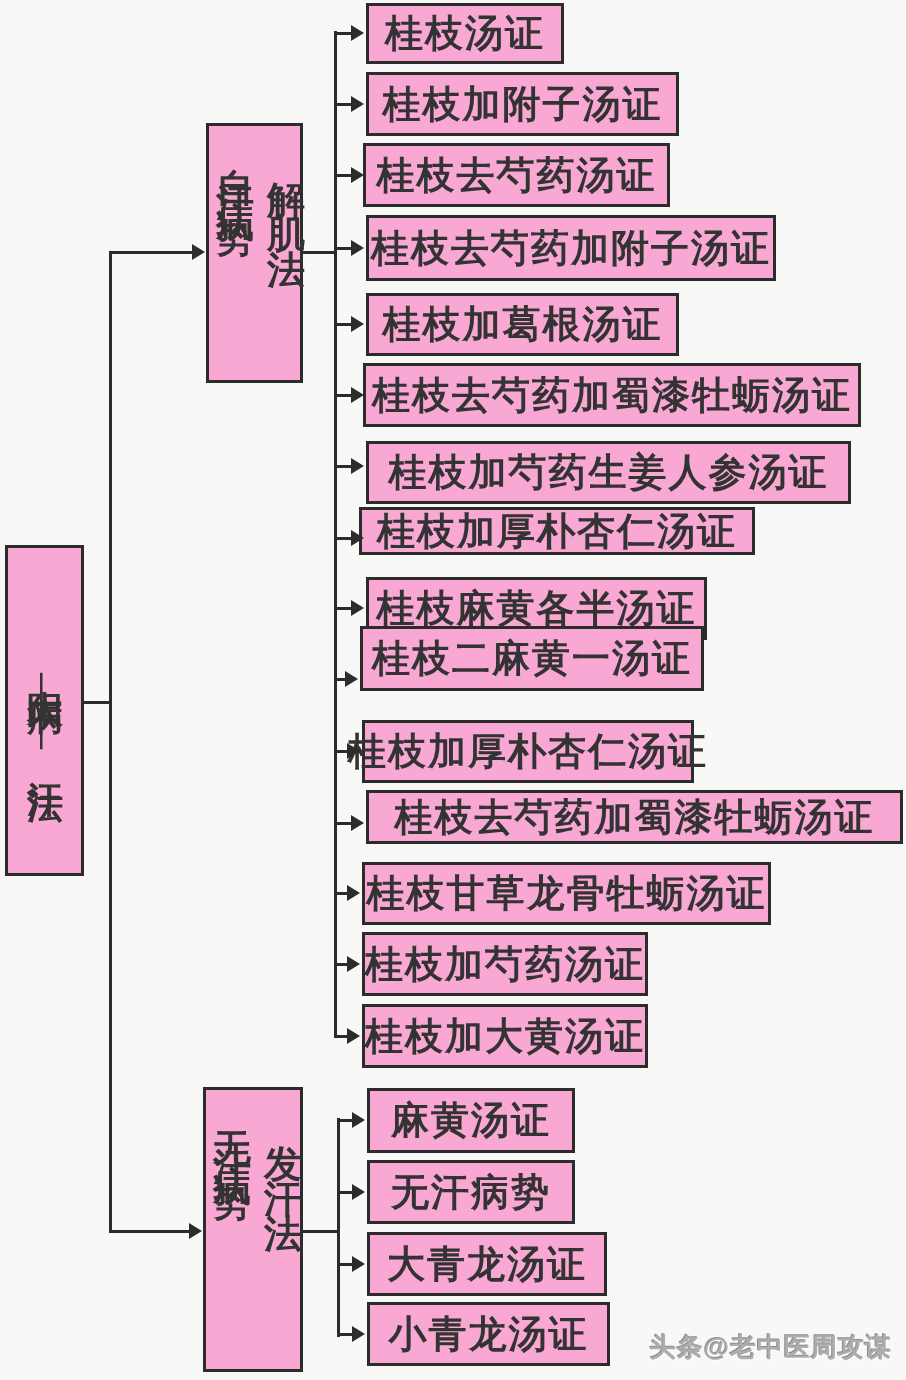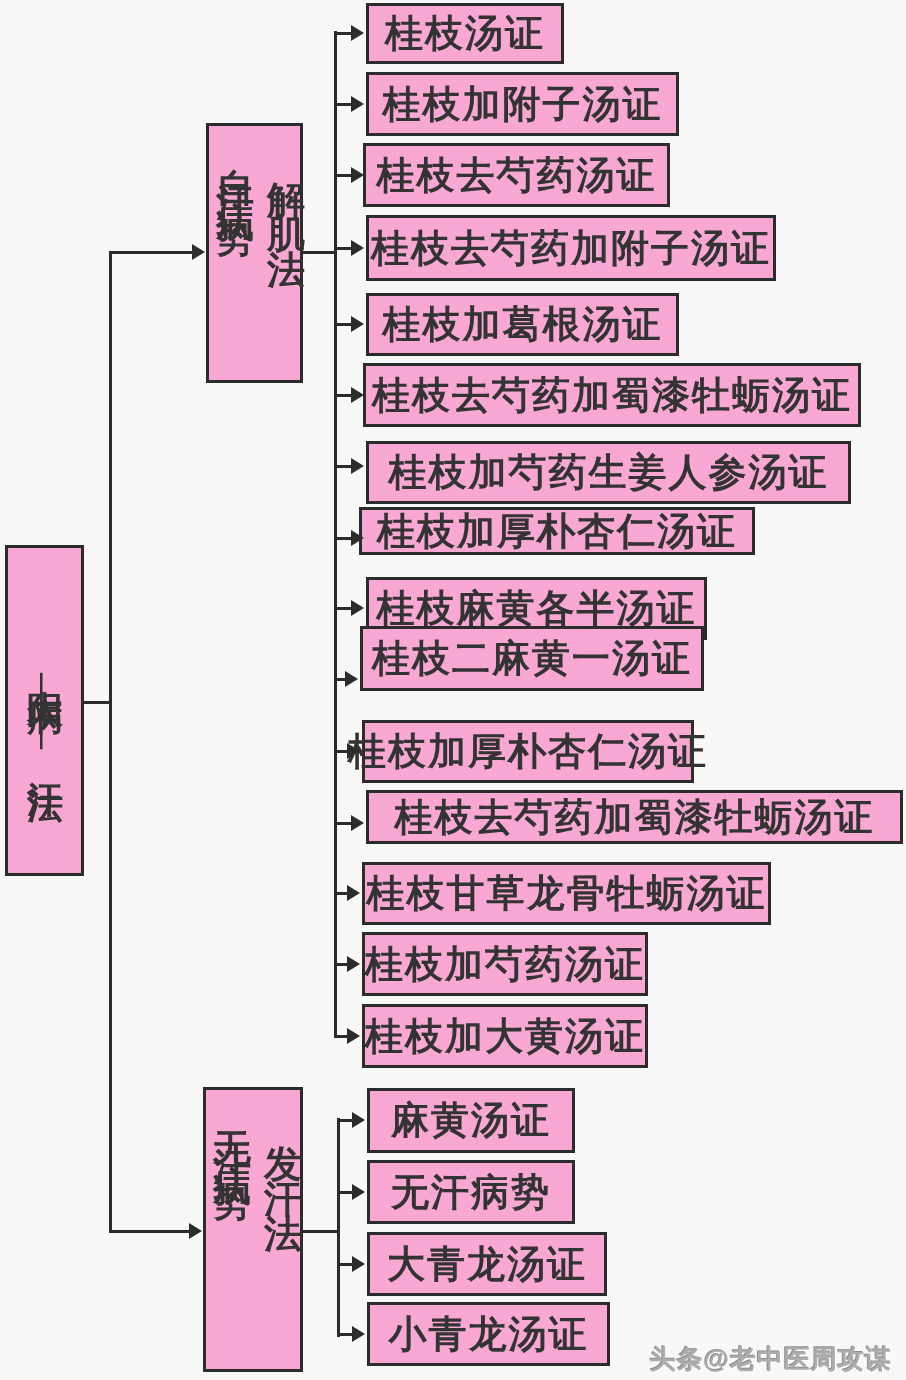--- a/index.html
+++ b/index.html
@@ -39,21 +39,20 @@
   }
   .state-col{font-size:38px;letter-spacing:16px;padding-top:12px;}
   .method-col{font-size:38px;letter-spacing:34px;padding-top:26px;}
   .root-label{font-size:36px;letter-spacing:4px;}
   .watermark{
     position:absolute;top:1330px;right:14px;
     font-family:"Liberation Sans","DejaVu Sans",sans-serif;
     font-size:26px;font-weight:bold;color:#adadad;
     text-shadow:-1px -1px 0 #8f8f8f,1px 1px 0 #ffffff;
     letter-spacing:1px;
-    margin-top:12px;
   }
 </style>
 </head>
 <body>
 
 <div class="stage">
 
   <div class="box" style="left:5px;top:545px;width:79px;height:331px">
     <div class="vtext root-label">太阳病——汗法</div>
   </div>

